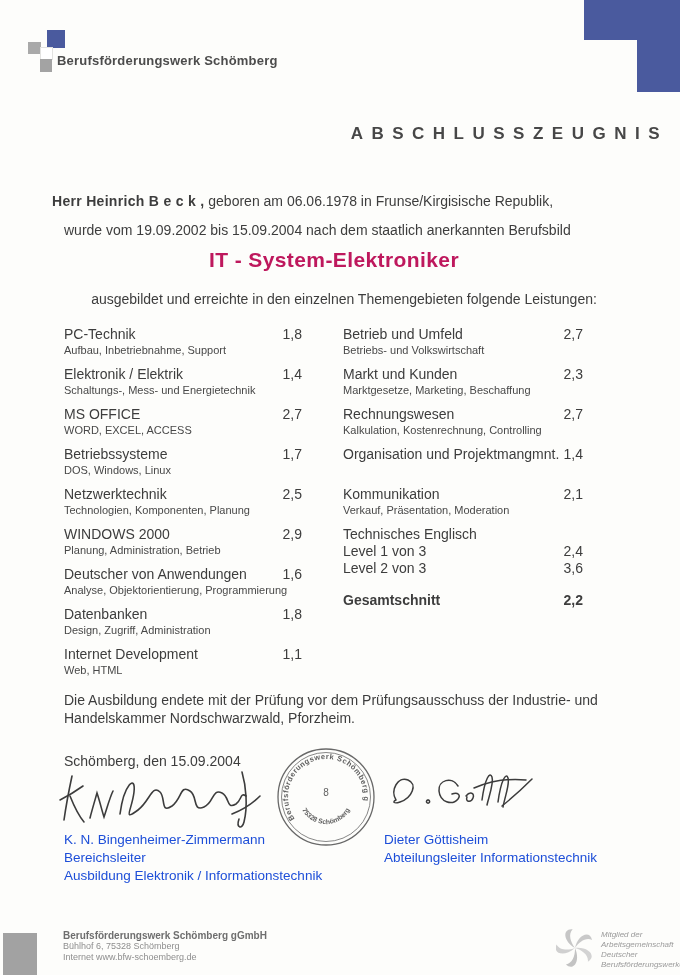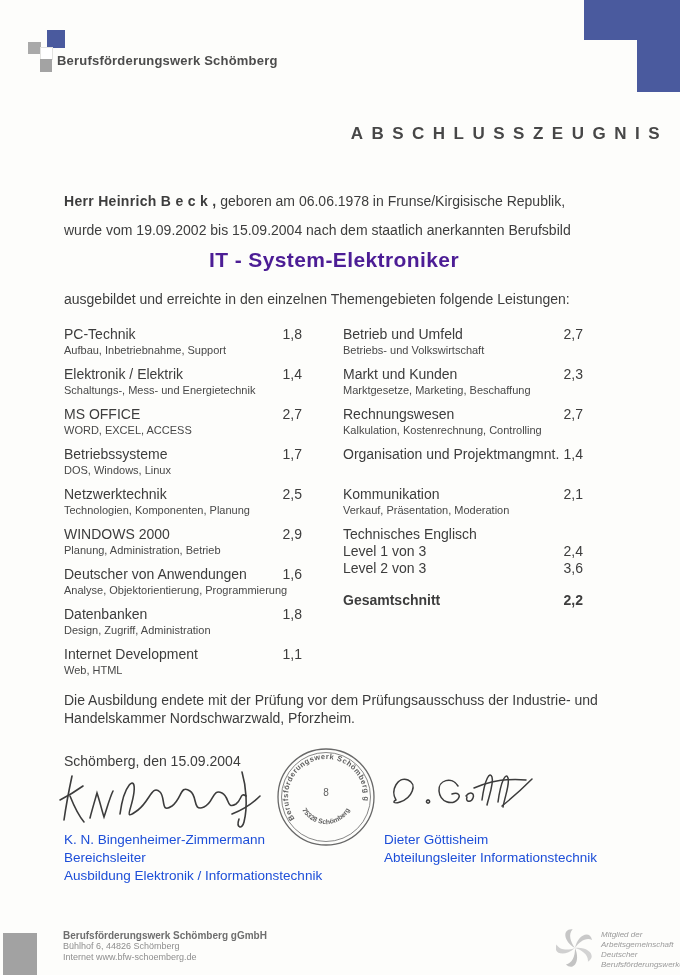--- a/index.html
+++ b/index.html
@@ -15,26 +15,26 @@
   .lg-white { left:40px; top:47px; width:13px; height:13px; background:#ffffff; border:1px solid #e2e2e0; box-sizing:border-box; }
   .lg-gray2 { left:40px; top:59px; width:12px; height:13px; background:#a3a3a3; }
   .logo-text { position:absolute; left:57px; top:53px; font-size:13px; font-weight:bold; color:#4c4c4c; letter-spacing:0.2px; }
   
   .corner-wide   { position:absolute; left:584px; top:0; width:96px; height:40px; background:#4a5a9e; }
   .corner-narrow { position:absolute; left:637px; top:0; width:43px; height:92px; background:#4a5a9e; }
   
   .title { position:absolute; left:0; top:124px; width:668px; text-align:right;
            font-size:17px; font-weight:bold; letter-spacing:8.5px; color:#474747; }
   
-  .intro1 { position:absolute; left:64px; top:193px; font-size:14px; width:560px; }
+  .intro1 { position:absolute; left:52px; top:193px; font-size:14px; width:560px; }
   .intro1 b { letter-spacing:0.3px; }
   .intro2 { position:absolute; left:64px; top:222px; font-size:14px; width:560px; }
   .profession { position:absolute; left:0; top:248px; width:668px; text-align:center;
-                font-size:21px; font-weight:bold; color:#4c1d95; letter-spacing:0.4px; }
-  .lead { position:absolute; left:64px; top:291px; font-size:14px; width:560px; }
+                font-size:21px; font-weight:bold; color:#be185d; letter-spacing:0.4px; }
+  .lead { position:absolute; left:64px; top:291px; font-size:14px; width:560px;text-align:center; }
   
   .col { position:absolute; top:314px;margin-top:12px; }
   .col-left  { left:64px;  width:238px; }
   .col-right { left:343px; width:240px; }
   .grade-row { height:40px; }
   .grade-line { display:flex; justify-content:space-between; font-size:14px; line-height:17px; }
   .grade-sub  { font-size:11px; line-height:14px; color:#484848; }
   .eng-label { font-size:14px; line-height:17px; }
   .eng-line  { display:flex; justify-content:space-between; font-size:14px; line-height:17px; }
   .total-line { display:flex; justify-content:space-between; font-size:14px; line-height:17px;
@@ -260,21 +260,21 @@
     <div>Ausbildung Elektronik / Informationstechnik</div>
   </div>
   <div class="sig-text sig-text-right">
     <div>Dieter Göttisheim</div>
     <div>Abteilungsleiter Informationstechnik</div>
   </div>
 
   <div class="ft-square"></div>
   <div class="ft-left">
     <div class="l1">Berufsförderungswerk Schömberg gGmbH</div>
-    <div class="l2">Bühlhof 6, 44826 Schömberg</div>
+    <div class="l2">Bühlhof 6, 75328 Schömberg</div>
     <div class="l3">Internet www.bfw-schoemberg.de</div>
   </div>
   <svg class="ft-pinwheel" width="40" height="42" viewBox="0 0 40 42">
     <g transform="translate(19,21)">
       <path d="M0,0 C3,-14 15,-18 17,-8 C11,-11 4,-6 0,0" fill="#c9c9c9"></path>
       <path d="M0,0 C3,-14 15,-18 17,-8 C11,-11 4,-6 0,0" fill="#d3d3d3" transform="rotate(72)"></path>
       <path d="M0,0 C3,-14 15,-18 17,-8 C11,-11 4,-6 0,0" fill="#c3c3c3" transform="rotate(144)"></path>
       <path d="M0,0 C3,-14 15,-18 17,-8 C11,-11 4,-6 0,0" fill="#d0d0d0" transform="rotate(216)"></path>
       <path d="M0,0 C3,-14 15,-18 17,-8 C11,-11 4,-6 0,0" fill="#c6c6c6" transform="rotate(288)"></path>
     </g>

